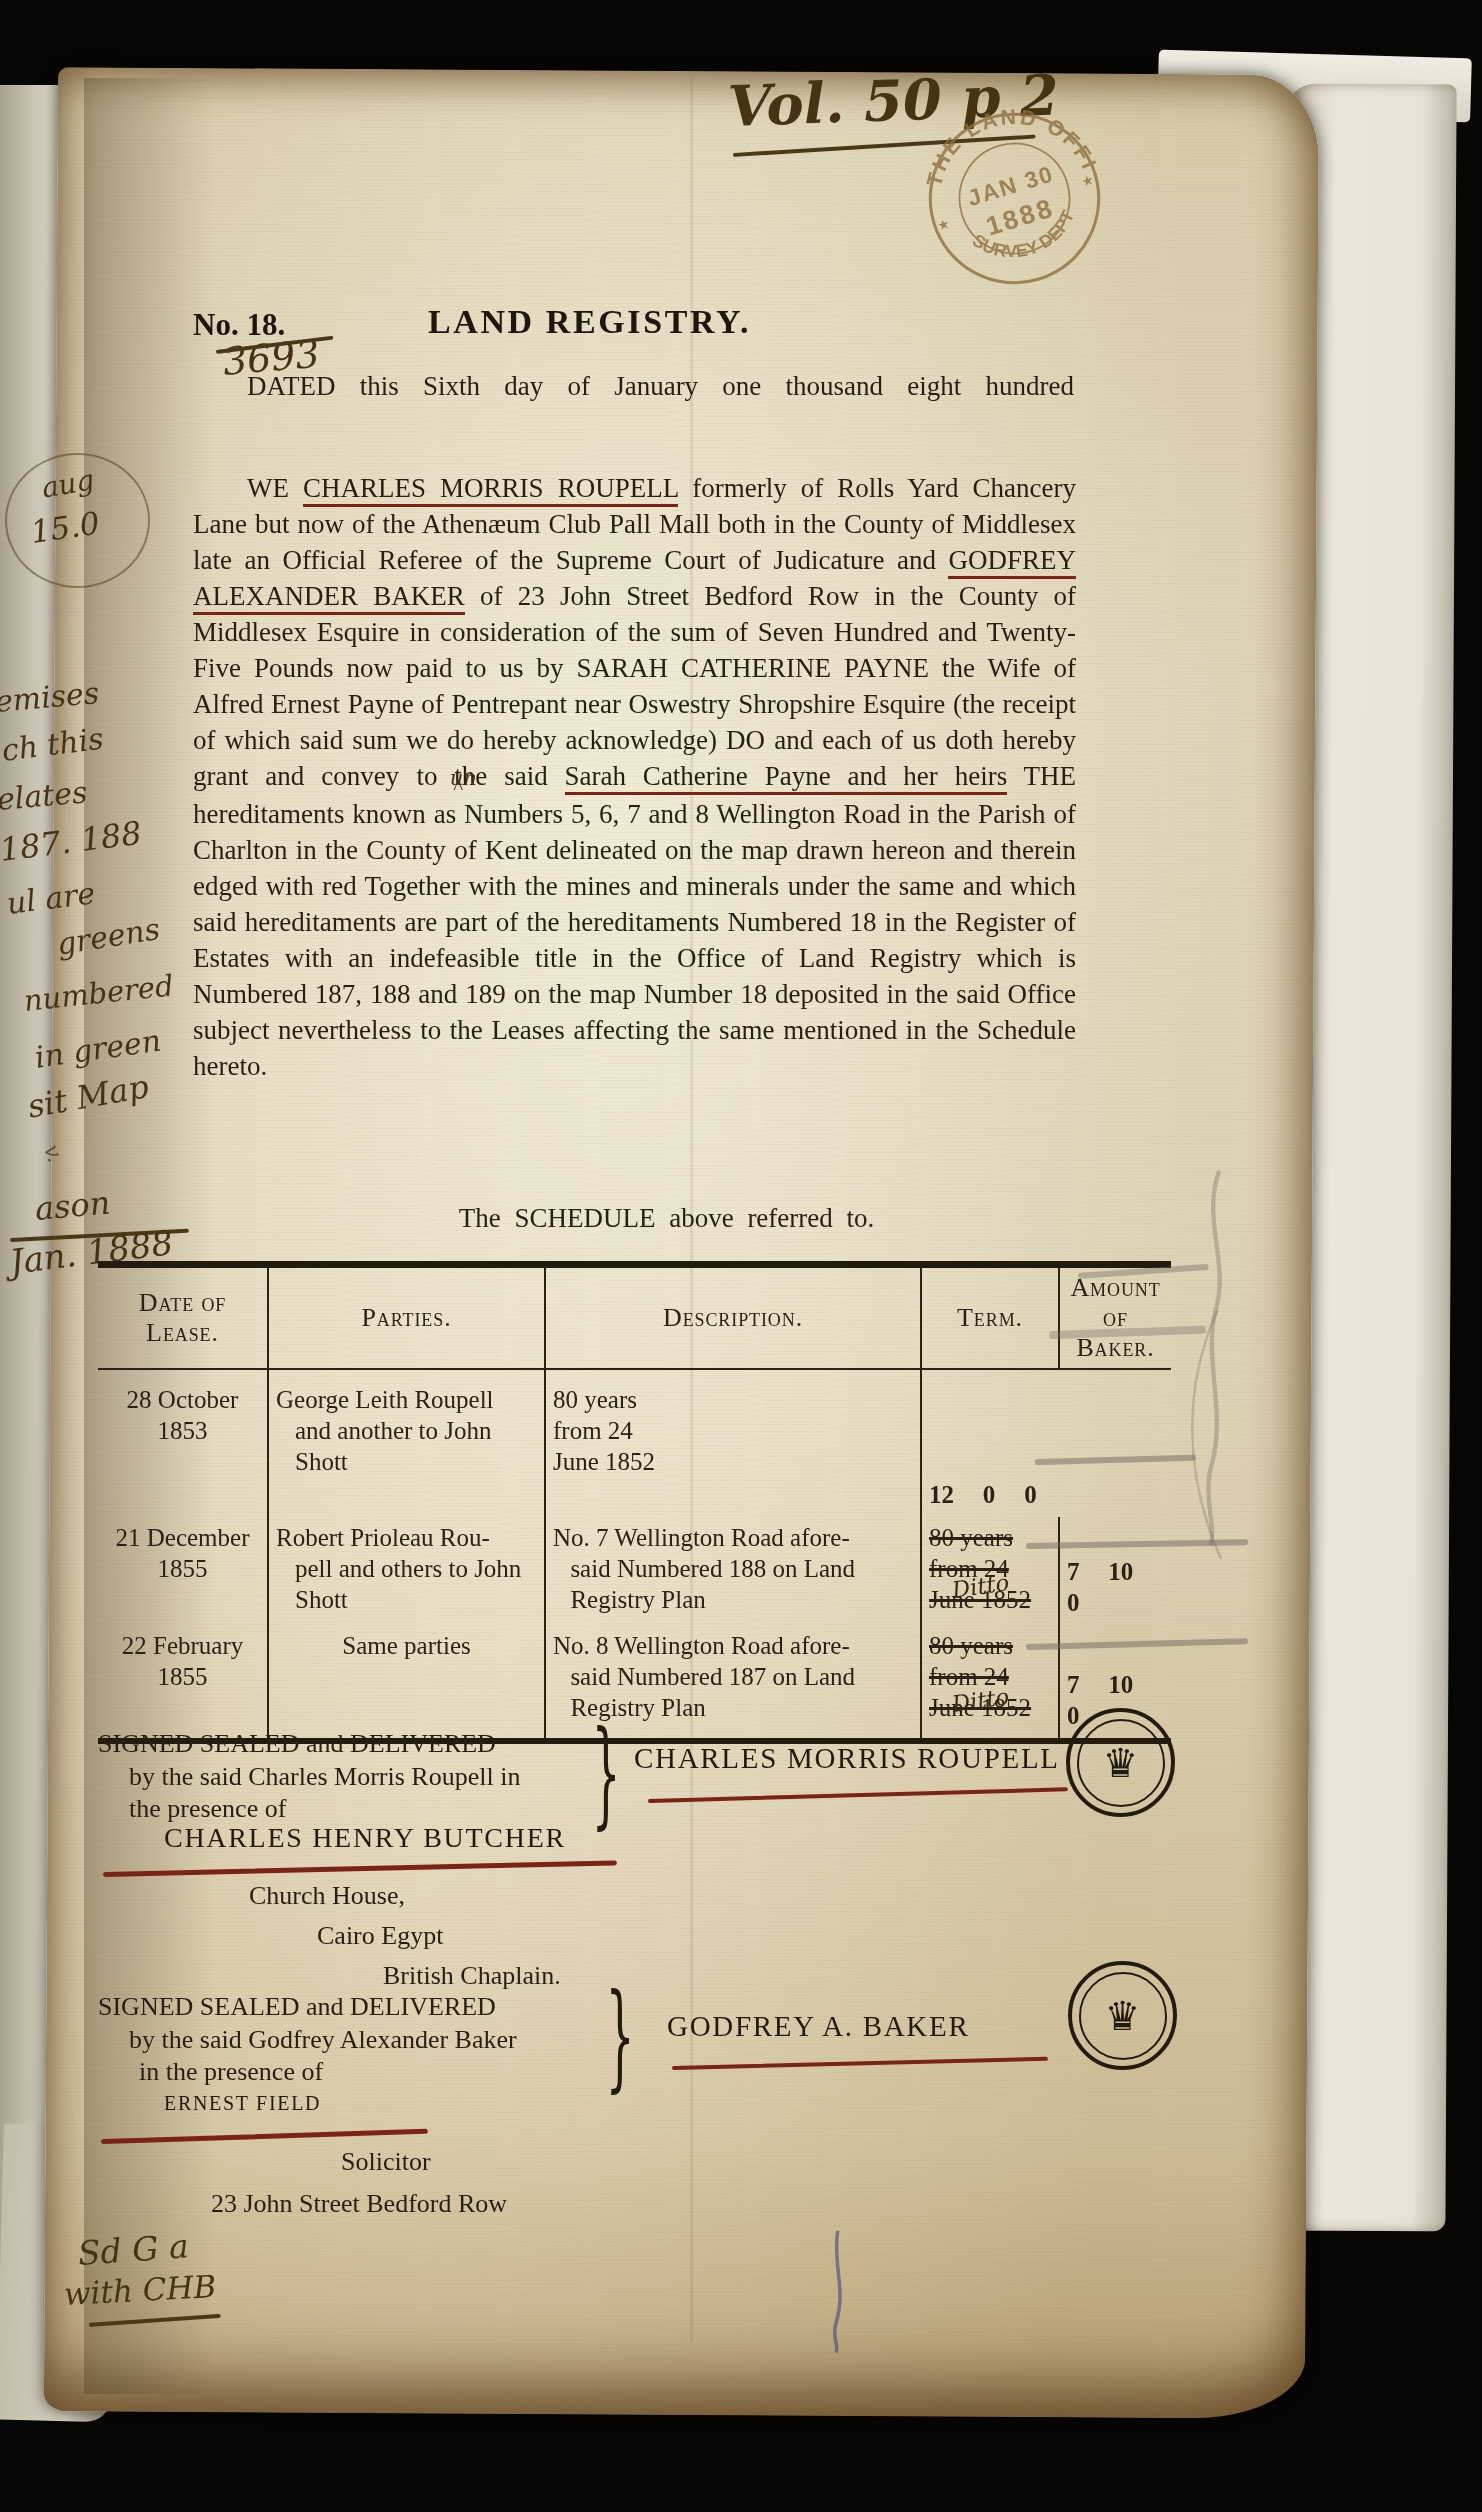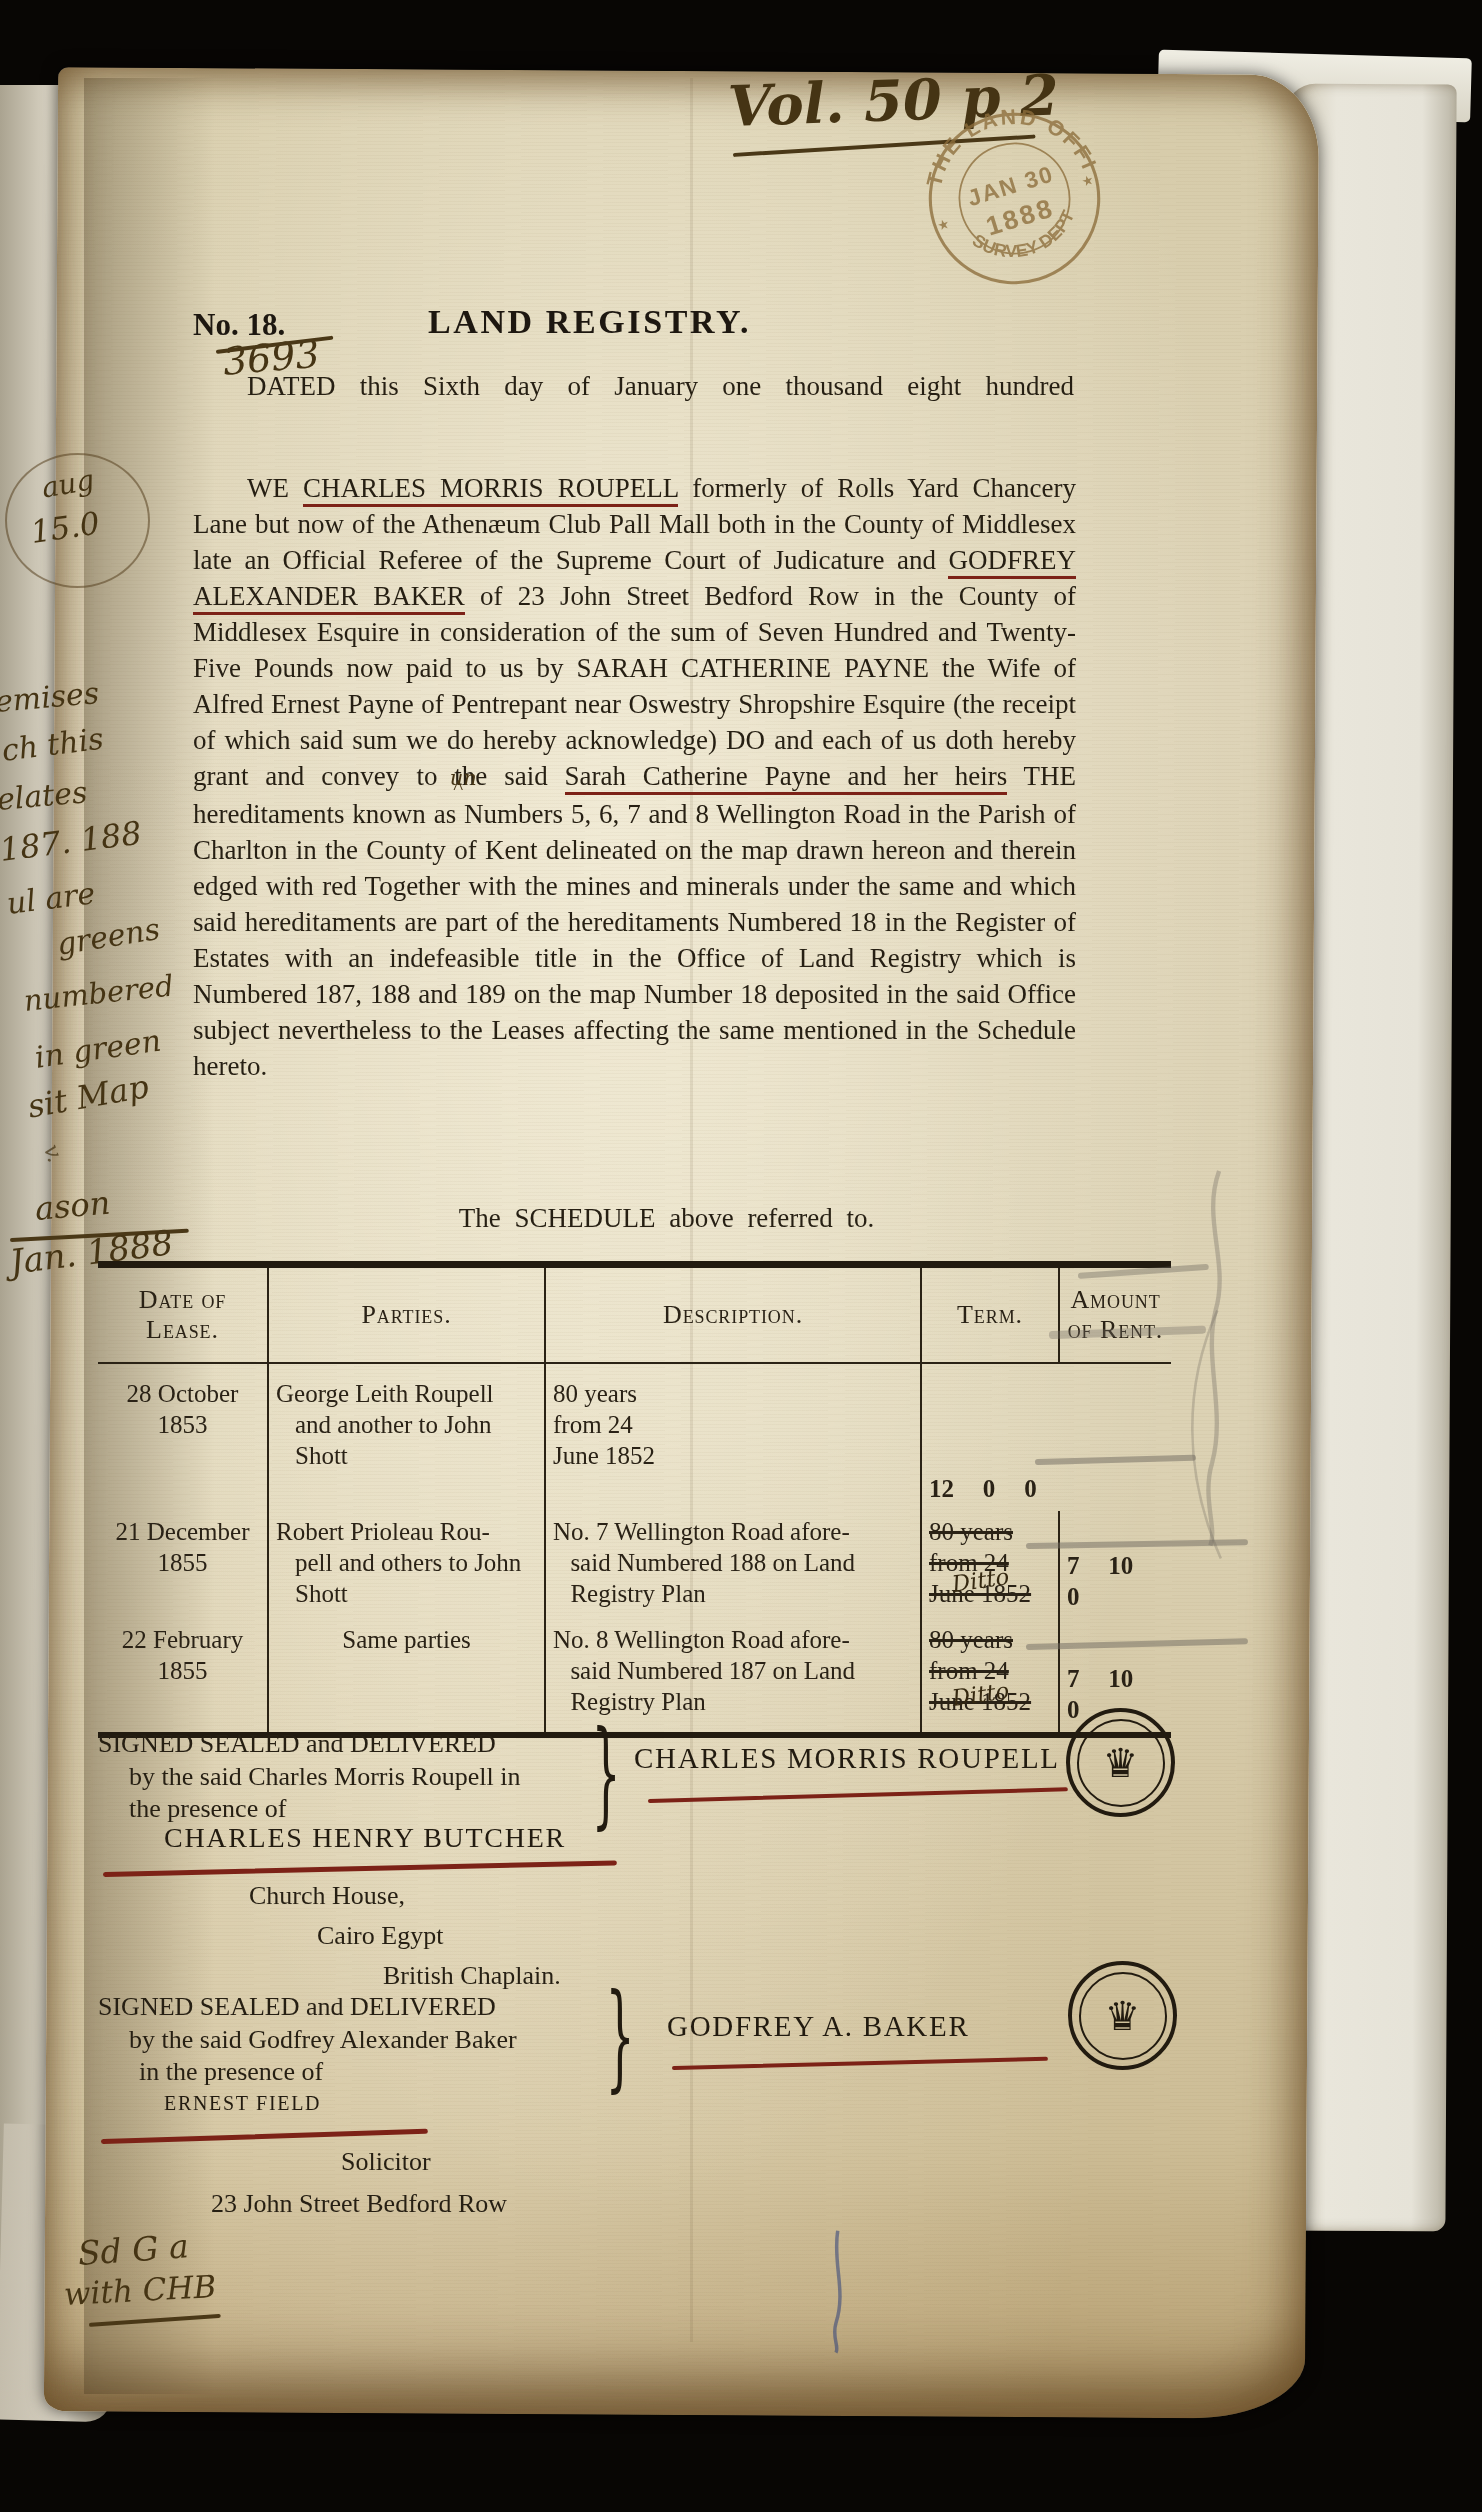--- a/index.html
+++ b/index.html
@@ -161,21 +161,21 @@
   <div class="abs hw" style="left:10.4px;top:1242px;font-size:34px;transform:rotate(-7deg);">Jan. 1888</div>
 
   <div class="abs printed" style="left:366px;top:1203px;width:601px;text-align:center;font-size:27px;word-spacing:7px;">The SCHEDULE above referred to.</div>
 
   <div class="sched">
     <div class="srow shead">
       <div class="scell">Date of Lease.</div>
       <div class="scell">Parties.</div>
       <div class="scell">Description.</div>
       <div class="scell">Term.</div>
-      <div class="scell">Amount of Rent.</div>
+      <div class="scell">Amount of Baker.</div>
     </div>
     <div id="sched-body">
         <div class="srow r0 sbody-sep">
           <div class="scell cell-date">
             <div>28 October</div>
             <div>1853</div>
           </div>
           <div class="scell cell-parties">
             <div>George Leith Roupell</div>
             <div>and another to John</div>

